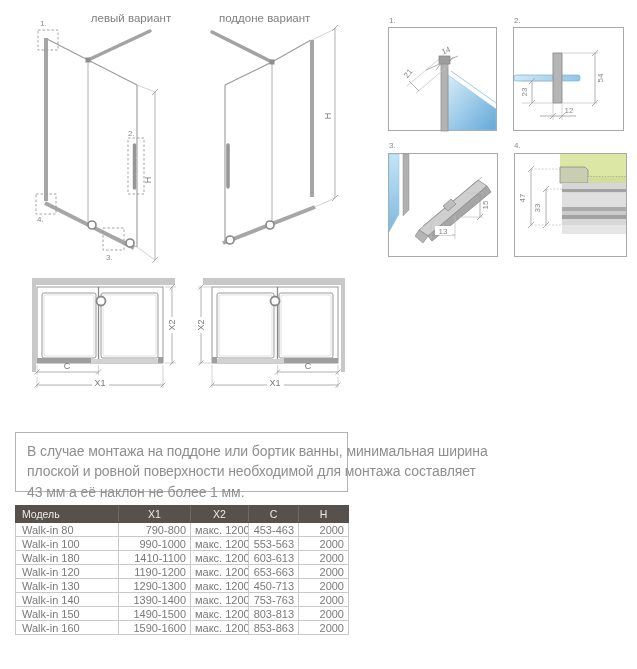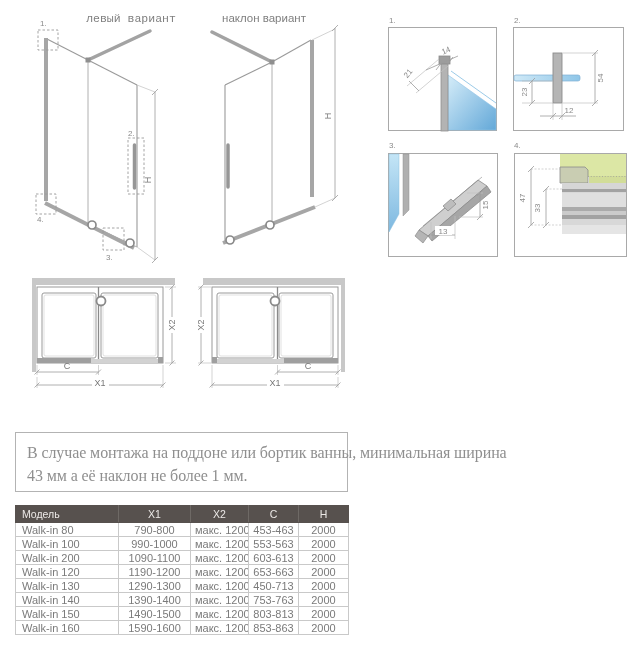--- a/index.html
+++ b/index.html
@@ -6,47 +6,47 @@
   #sheet{position:relative;width:637px;height:669px;background:#fff;overflow:hidden;
          font-family:"Liberation Sans","DejaVu Sans",sans-serif;}
   .abs{position:absolute;}
   .title{font-size:11.5px;color:#7f7f7f;text-align:center;white-space:nowrap;}
   svg text{font-family:"Liberation Sans","DejaVu Sans",sans-serif;fill:#8a8a8a;}
   .dimtxt{font-size:8px;}
   .callout{font-size:8px;}
   .biglabel{font-size:9px;fill:#777;}
   .notebox{left:15px;top:432px;width:333px;height:60px;border:1px solid #b3b3b3;
            box-sizing:border-box;padding:8px 6px 0 11px;}
-  .noteline{font-size:16px;color:#8f8f8f;line-height:1.45;white-space:nowrap;letter-spacing:-0.1px;font-family:Liberation Serif, serif;}
+  .noteline{font-size:14px;color:#8f8f8f;line-height:1.45;white-space:nowrap;letter-spacing:-0.1px;}
   table.spec{position:absolute;left:15px;top:505px;width:333px;border-collapse:collapse;
              table-layout:fixed;font-size:11px;}
   table.spec th{background:#57514e;color:#ece9e7;font-weight:normal;font-size:10.5px;
                 height:16px;padding:0 10px;border:1px solid #57514e;border-right:1px solid #6e6965;}
   table.spec th:last-child{border-right:1px solid #57514e;}
   table.spec td{border:1px solid #c9c9c9;color:#7a7a7a;height:13px;padding:0 4px;
-                text-align:center;white-space:nowrap;overflow:hidden;}
+                text-align:right;white-space:nowrap;overflow:hidden;}
   table.spec th.c0, table.spec td.c0{text-align:left;padding-left:6px;}
   col.c0{width:103px;} col.c1{width:72px;} col.c2{width:58px;} col.c3{width:50px;} col.c4{width:50px;}
   .thin{stroke:#9a9a9a;stroke-width:1.1;fill:none;}
   .thin2{stroke:#b0b0b0;stroke-width:1;fill:none;}
   .thick{stroke:#a6a6a6;stroke-width:4;fill:none;}
   .bar{stroke:#a3a3a3;stroke-width:3.5;stroke-linecap:round;fill:none;}
   .hbar{stroke:#969696;stroke-width:3.5;stroke-linecap:round;fill:none;}
   .dline{stroke:#9c9c9c;stroke-width:0.8;fill:none;}
   .ext{stroke:#c0c0c0;stroke-width:0.7;fill:none;}
   .dash{stroke:#9a9a9a;stroke-width:0.9;fill:none;stroke-dasharray:2.5 2;}
   .frame{fill:#fff;stroke:#a9a9a9;stroke-width:1;}
 </style>
 </head>
 <body>
 
 <div id="sheet">
 
-  <div class="abs title" style="left:86px;top:12px;width:90px;font-family:Liberation Mono, monospace;">левый вариант</div>
-  <div class="abs title" style="left:219px;top:12px;width:90px;">наклон вариант</div>
+  <div class="abs title" style="left:86px;top:12px;width:90px;">левый вариант</div>
+  <div class="abs title" style="left:219px;top:12px;width:90px;">поддоне вариант</div>
 
   <svg class="abs" style="left:20px;top:8px;" width="170" height="262" viewBox="0 0 170 262">
     <defs>
       <linearGradient id="g1" x1="0" y1="0" x2="1" y2="1">
         <stop offset="0" stop-color="#d6edf9"></stop>
           <stop offset="1" stop-color="#63a8d8"></stop>
       </linearGradient>
       <linearGradient id="g2" x1="0" y1="0" x2="1" y2="0">
         <stop offset="0" stop-color="#cfe9f7"></stop>
           <stop offset="1" stop-color="#8fc6e8"></stop>
@@ -308,20 +308,21 @@
       <line class="dline" x1="20" y1="113" x2="146" y2="113"></line>
       <line class="dline" x1="17.5" y1="115.5" x2="22.5" y2="110.5"></line>
       <line class="dline" x1="143.5" y1="115.5" x2="148.5" y2="110.5"></line>
       <rect x="75" y="106" width="17" height="9" fill="#fff"></rect>
       <text class="biglabel" x="83" y="114" text-anchor="middle">X1</text>
     </g>
   </svg>
 
   <div class="abs notebox">
     <div class="noteline">В случае монтажа на поддоне или бортик ванны, минимальная ширина</div>
+    <div class="noteline">плоской и ровной поверхности необходимой для монтажа составляет</div>
     <div class="noteline">43 мм а её наклон не более 1 мм.</div>
   </div>
 
   <table class="spec">
     <colgroup>
         <col class="c0">
         <col class="c1">
         <col class="c2">
         <col class="c3">
         <col class="c4">
@@ -348,22 +349,22 @@
 
         <tr>
           <td class="c0">Walk-in 100</td>
           <td>990-1000</td>
           <td>макс. 1200</td>
           <td>553-563</td>
           <td>2000</td>
         </tr>
 
         <tr>
-          <td class="c0">Walk-in 200</td>
-          <td>1090-1100</td>
+          <td class="c0">Walk-in 180</td>
+          <td>1410-1100</td>
           <td>макс. 1200</td>
           <td>603-613</td>
           <td>2000</td>
         </tr>
 
         <tr>
           <td class="c0">Walk-in 120</td>
           <td>1190-1200</td>
           <td>макс. 1200</td>
           <td>653-663</td>

